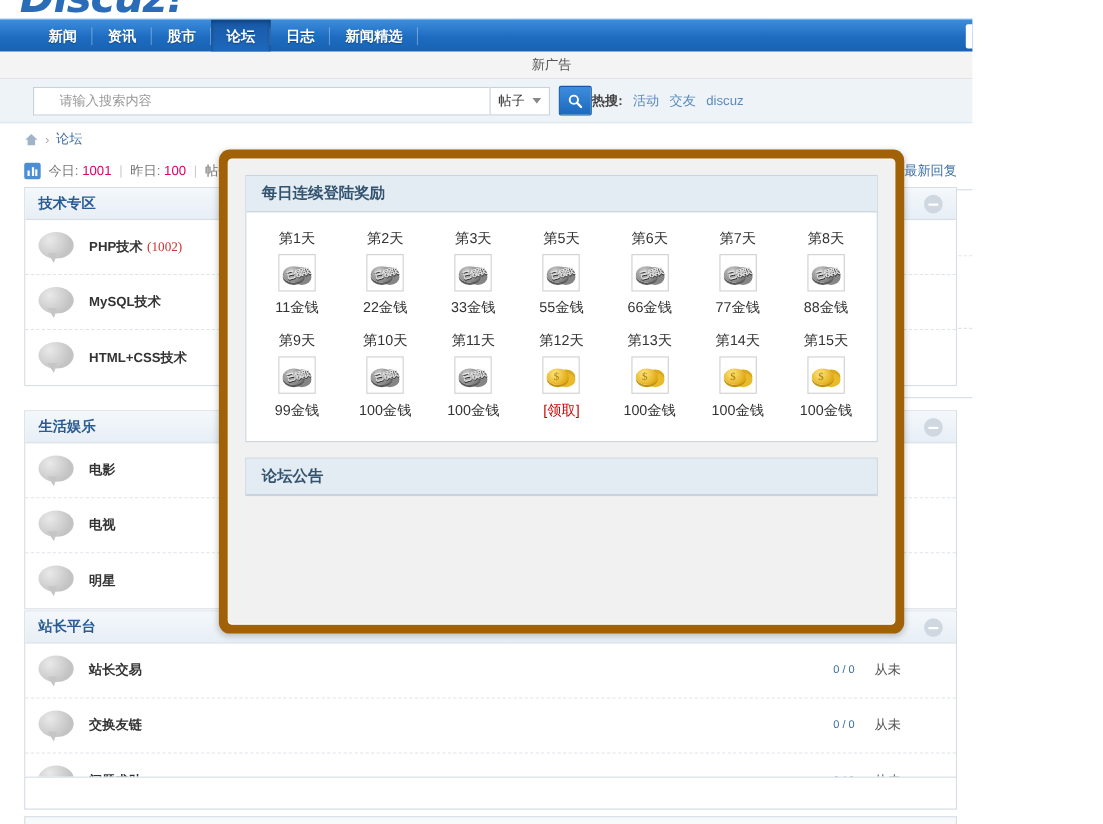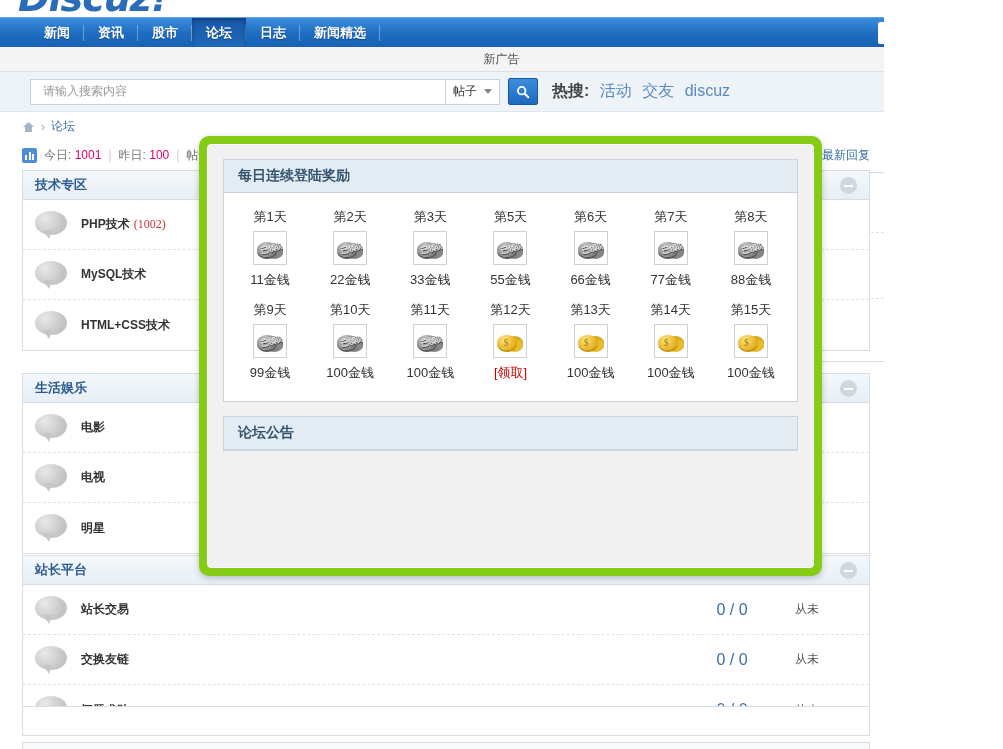--- a/index.html
+++ b/index.html
@@ -79,38 +79,38 @@
   }
 
   
   .searchbar {
     position: absolute; top: 72px; left: 0; width: 1003px; height: 40px;
     background: #eef3f8; border-bottom: 1px solid #dde6ef;
     display: flex; align-items: center; padding-left: 30px;
   }
   .search-input {
     width: 415px; height: 26px; border: 1px solid #c8d2dc; border-right: none;
-    background: #fff; padding: 0 12px; font-size: 12px; color: #999;
+    background: #fff; padding: 0 23px; font-size: 12px; color: #999;
     display: flex; align-items: center;
   }
   .search-type {
     width: 55px; height: 26px; border: 1px solid #c8d2dc; background: #fff;
     display: flex; align-items: center; justify-content: space-between;
     padding: 0 7px; font-size: 12px; color: #333; cursor: pointer;
   }
   .search-type .caret {
     width: 0; height: 0; border-left: 4px solid transparent;
     border-right: 4px solid transparent; border-top: 5px solid #888;
   }
   .search-btn {
     margin-left: 8px; width: 30px; height: 27px; border-radius: 2px;
     background: linear-gradient(#3d8ddd,#1c69bd); border: 1px solid #1559a4;
     display: flex; align-items: center; justify-content: center; cursor: pointer;
   }
-  .hot { margin-left: 14px; font-size: 16px; color: #666; }
+  .hot { font-size: 12px; color: #666; }
   .hot b { color: #444; }
   .hot a { color: #5b8bbd; text-decoration: none; margin-left: 6px; cursor: pointer; }
 
   
   .crumb {
     position: absolute; top: 118px; left: 22px;
     display: flex; align-items: center; font-size: 12px; color: #666;
   }
   .crumb .sep { margin: 0 6px; color: #aaa; }
   .crumb a { color: #3a6ea5; text-decoration: none; cursor: pointer; }
@@ -168,21 +168,21 @@
     background: radial-gradient(circle at 32% 30%, #e9e9e9, #c3c3c3 70%);
     border-radius: 50%;
   }
   .favatar:after {
     content: ""; position: absolute; left: 8px; top: 19px;
     width: 0; height: 0; border-left: 6px solid transparent;
     border-right: 3px solid transparent; border-top: 9px solid #c6c6c6;
   }
   .fname { font-size: 12px; font-weight: bold; color: #333; cursor: pointer; }
   .fcount { color: #c33; font-weight: normal; margin-left: 4px; font-family: Liberation Serif, serif; }
-  .fposts { margin-left: auto; font-size: 16px; color: #3a6ea5; width: 90px; text-align: center; }
+  .fposts { margin-left: auto; font-size: 10px; color: #3a6ea5; width: 90px; text-align: right; }
   .flast { width: 80px; text-align: left; padding-left: 18px; font-size: 12px; color: #555; }
 
   
   .threadcol {
     position: absolute; left: 620px; top: 172px; width: 370px;
     border: 1px solid #d6dde5; background: #fff; padding: 0 10px;
   }
   .threadrow {
     padding: 12px 4px; border-bottom: 1px dashed #dfe4ea; font-size: 12px;
   }
@@ -194,21 +194,21 @@
   
   .stub {
     position: absolute; left: 22px; right: 14px;
     border: 1px solid #d6dde5; background: #fff;
   }
   .stub2 { background: #f7f9fb; }
 
   
   .modal-shell {
     position: absolute; left: 199px; top: 136px; width: 623px; height: 440px;
-    background: #84cc16; border-radius: 10px; padding: 8px;
+    background: #a16207; border-radius: 10px; padding: 8px;
     box-shadow: 0 2px 6px rgba(0,0,0,.22);
   }
   .modal {
     width: 100%; height: 100%; background: #f1f1f1;
     border: 1px solid #fff; border-radius: 4px; position: relative;
   }
   .modal-body { padding: 14px 15px 0 15px; }
   .panel { border: 1px solid #c9d4de; background: #fff; }
   .panel-head {
     height: 33px; background: #e3ebf3; border-bottom: 1px solid #c9d4de;

